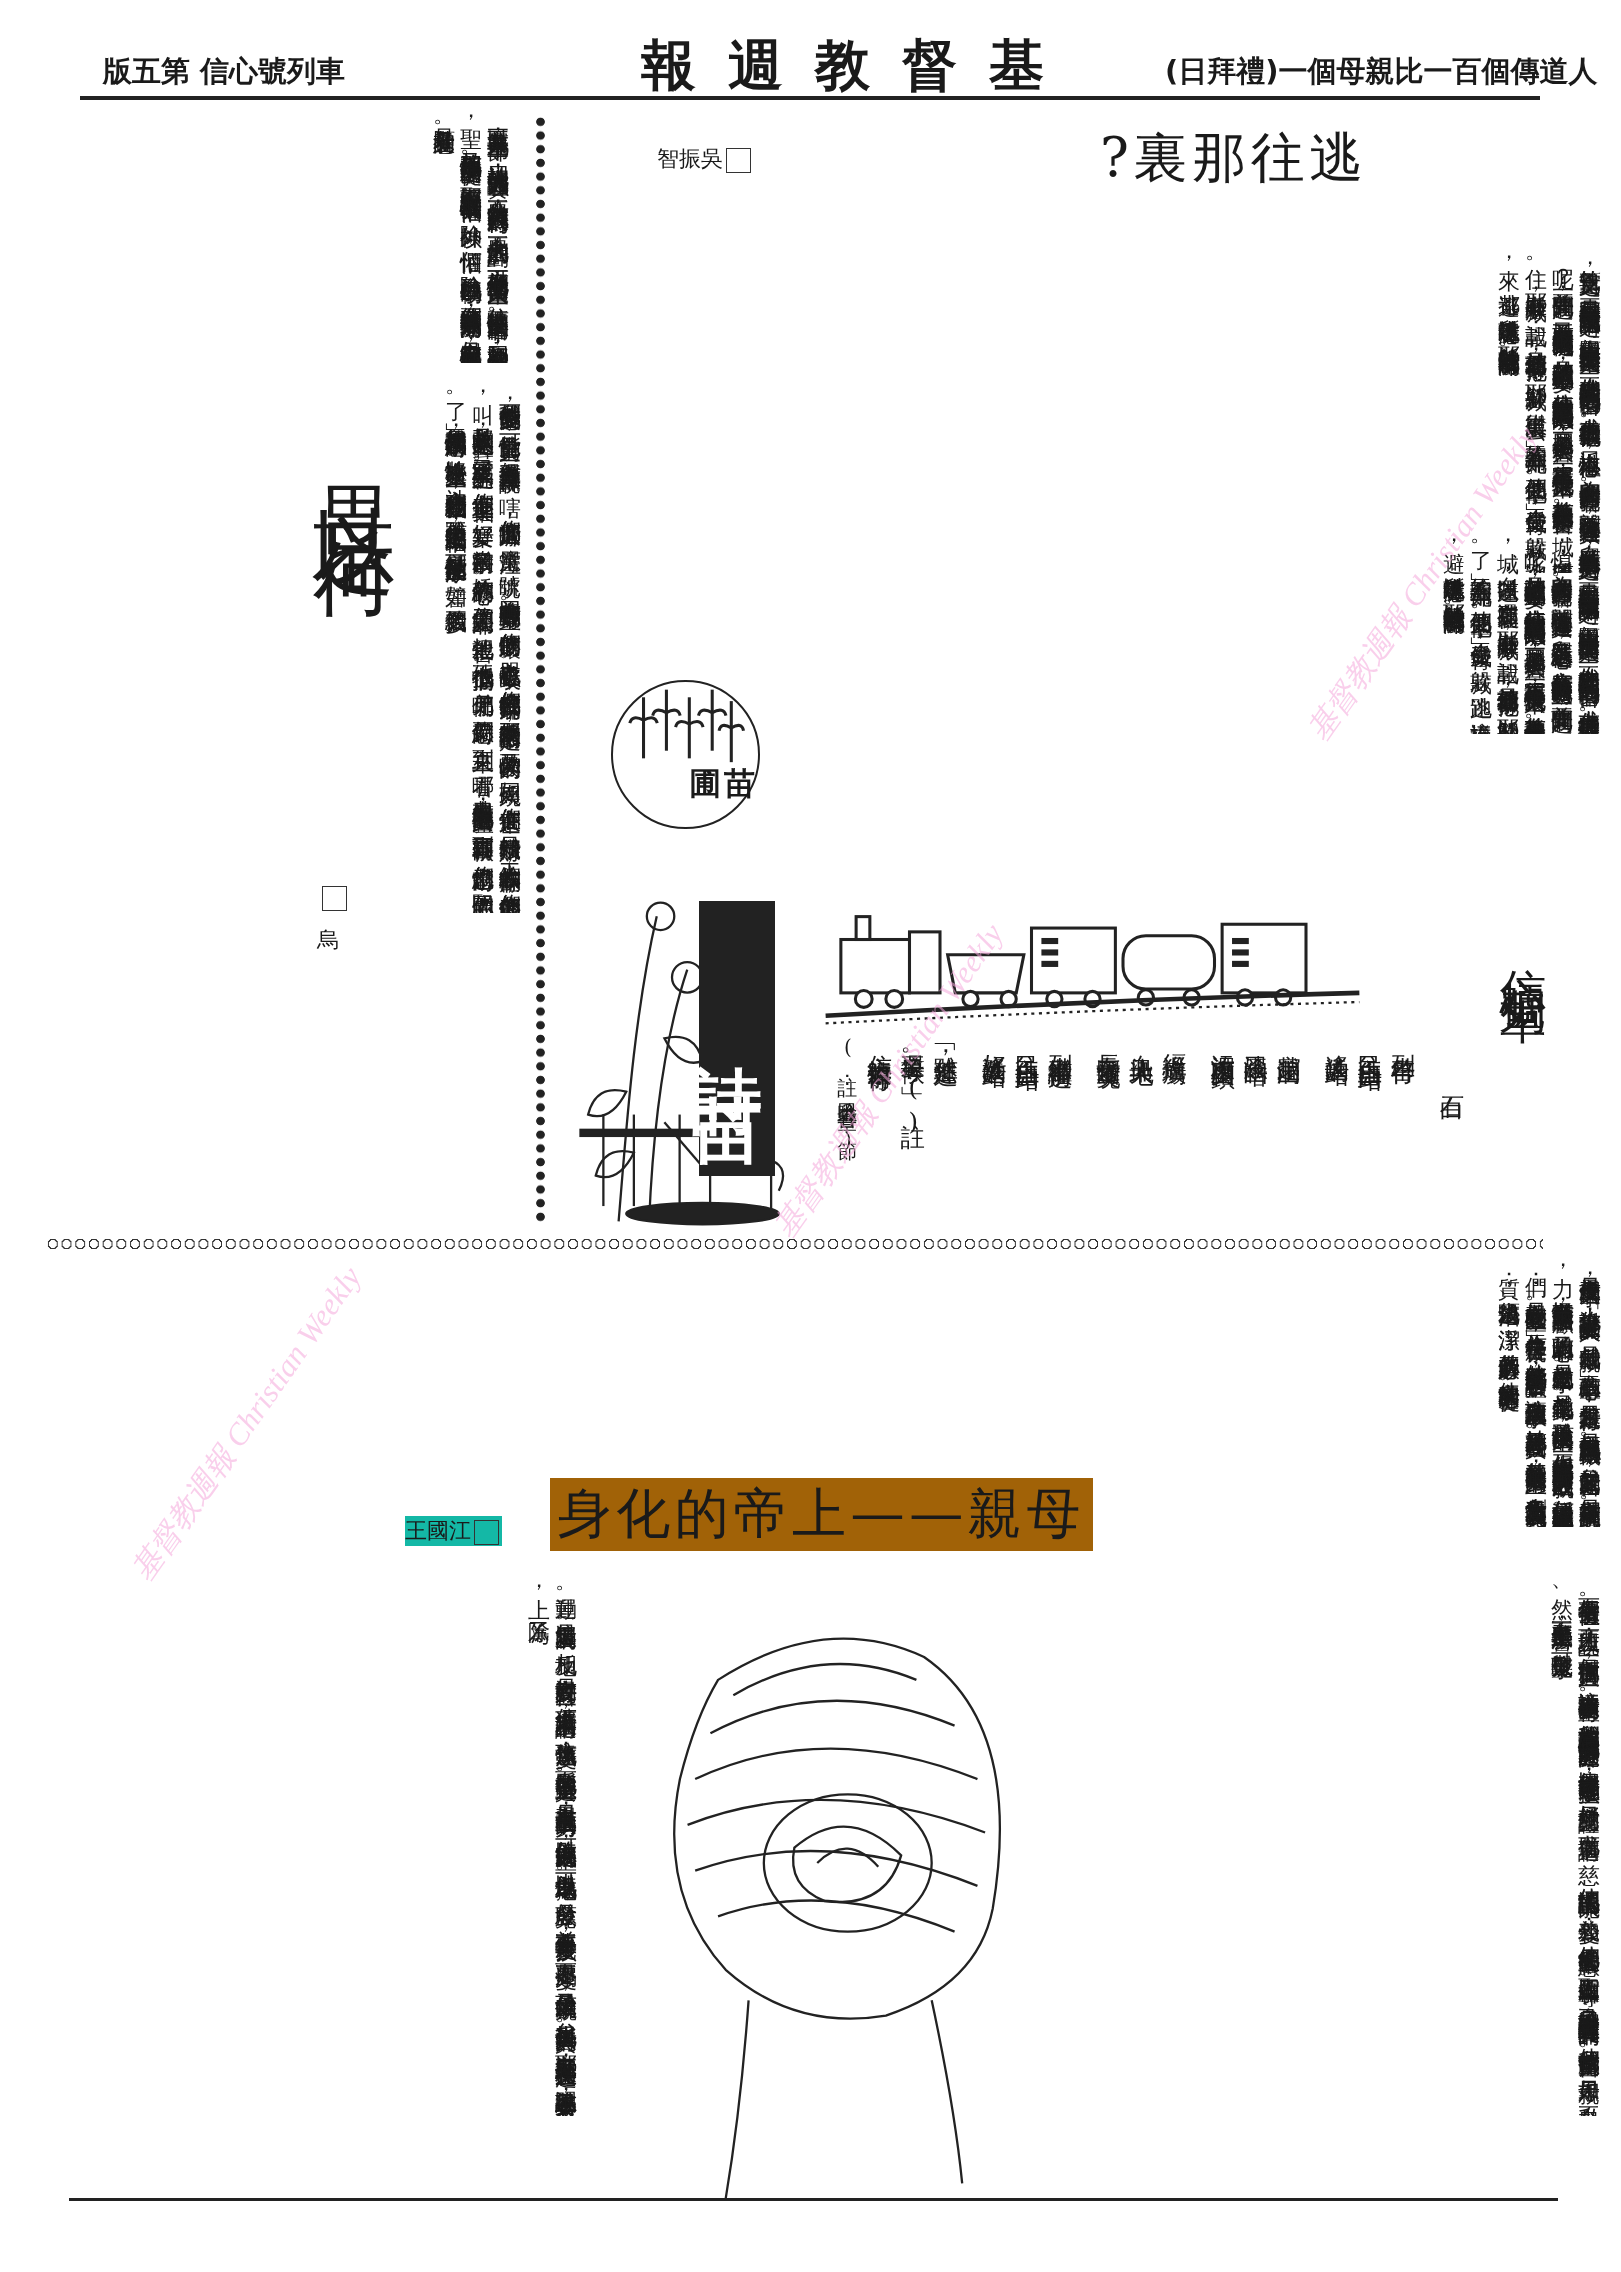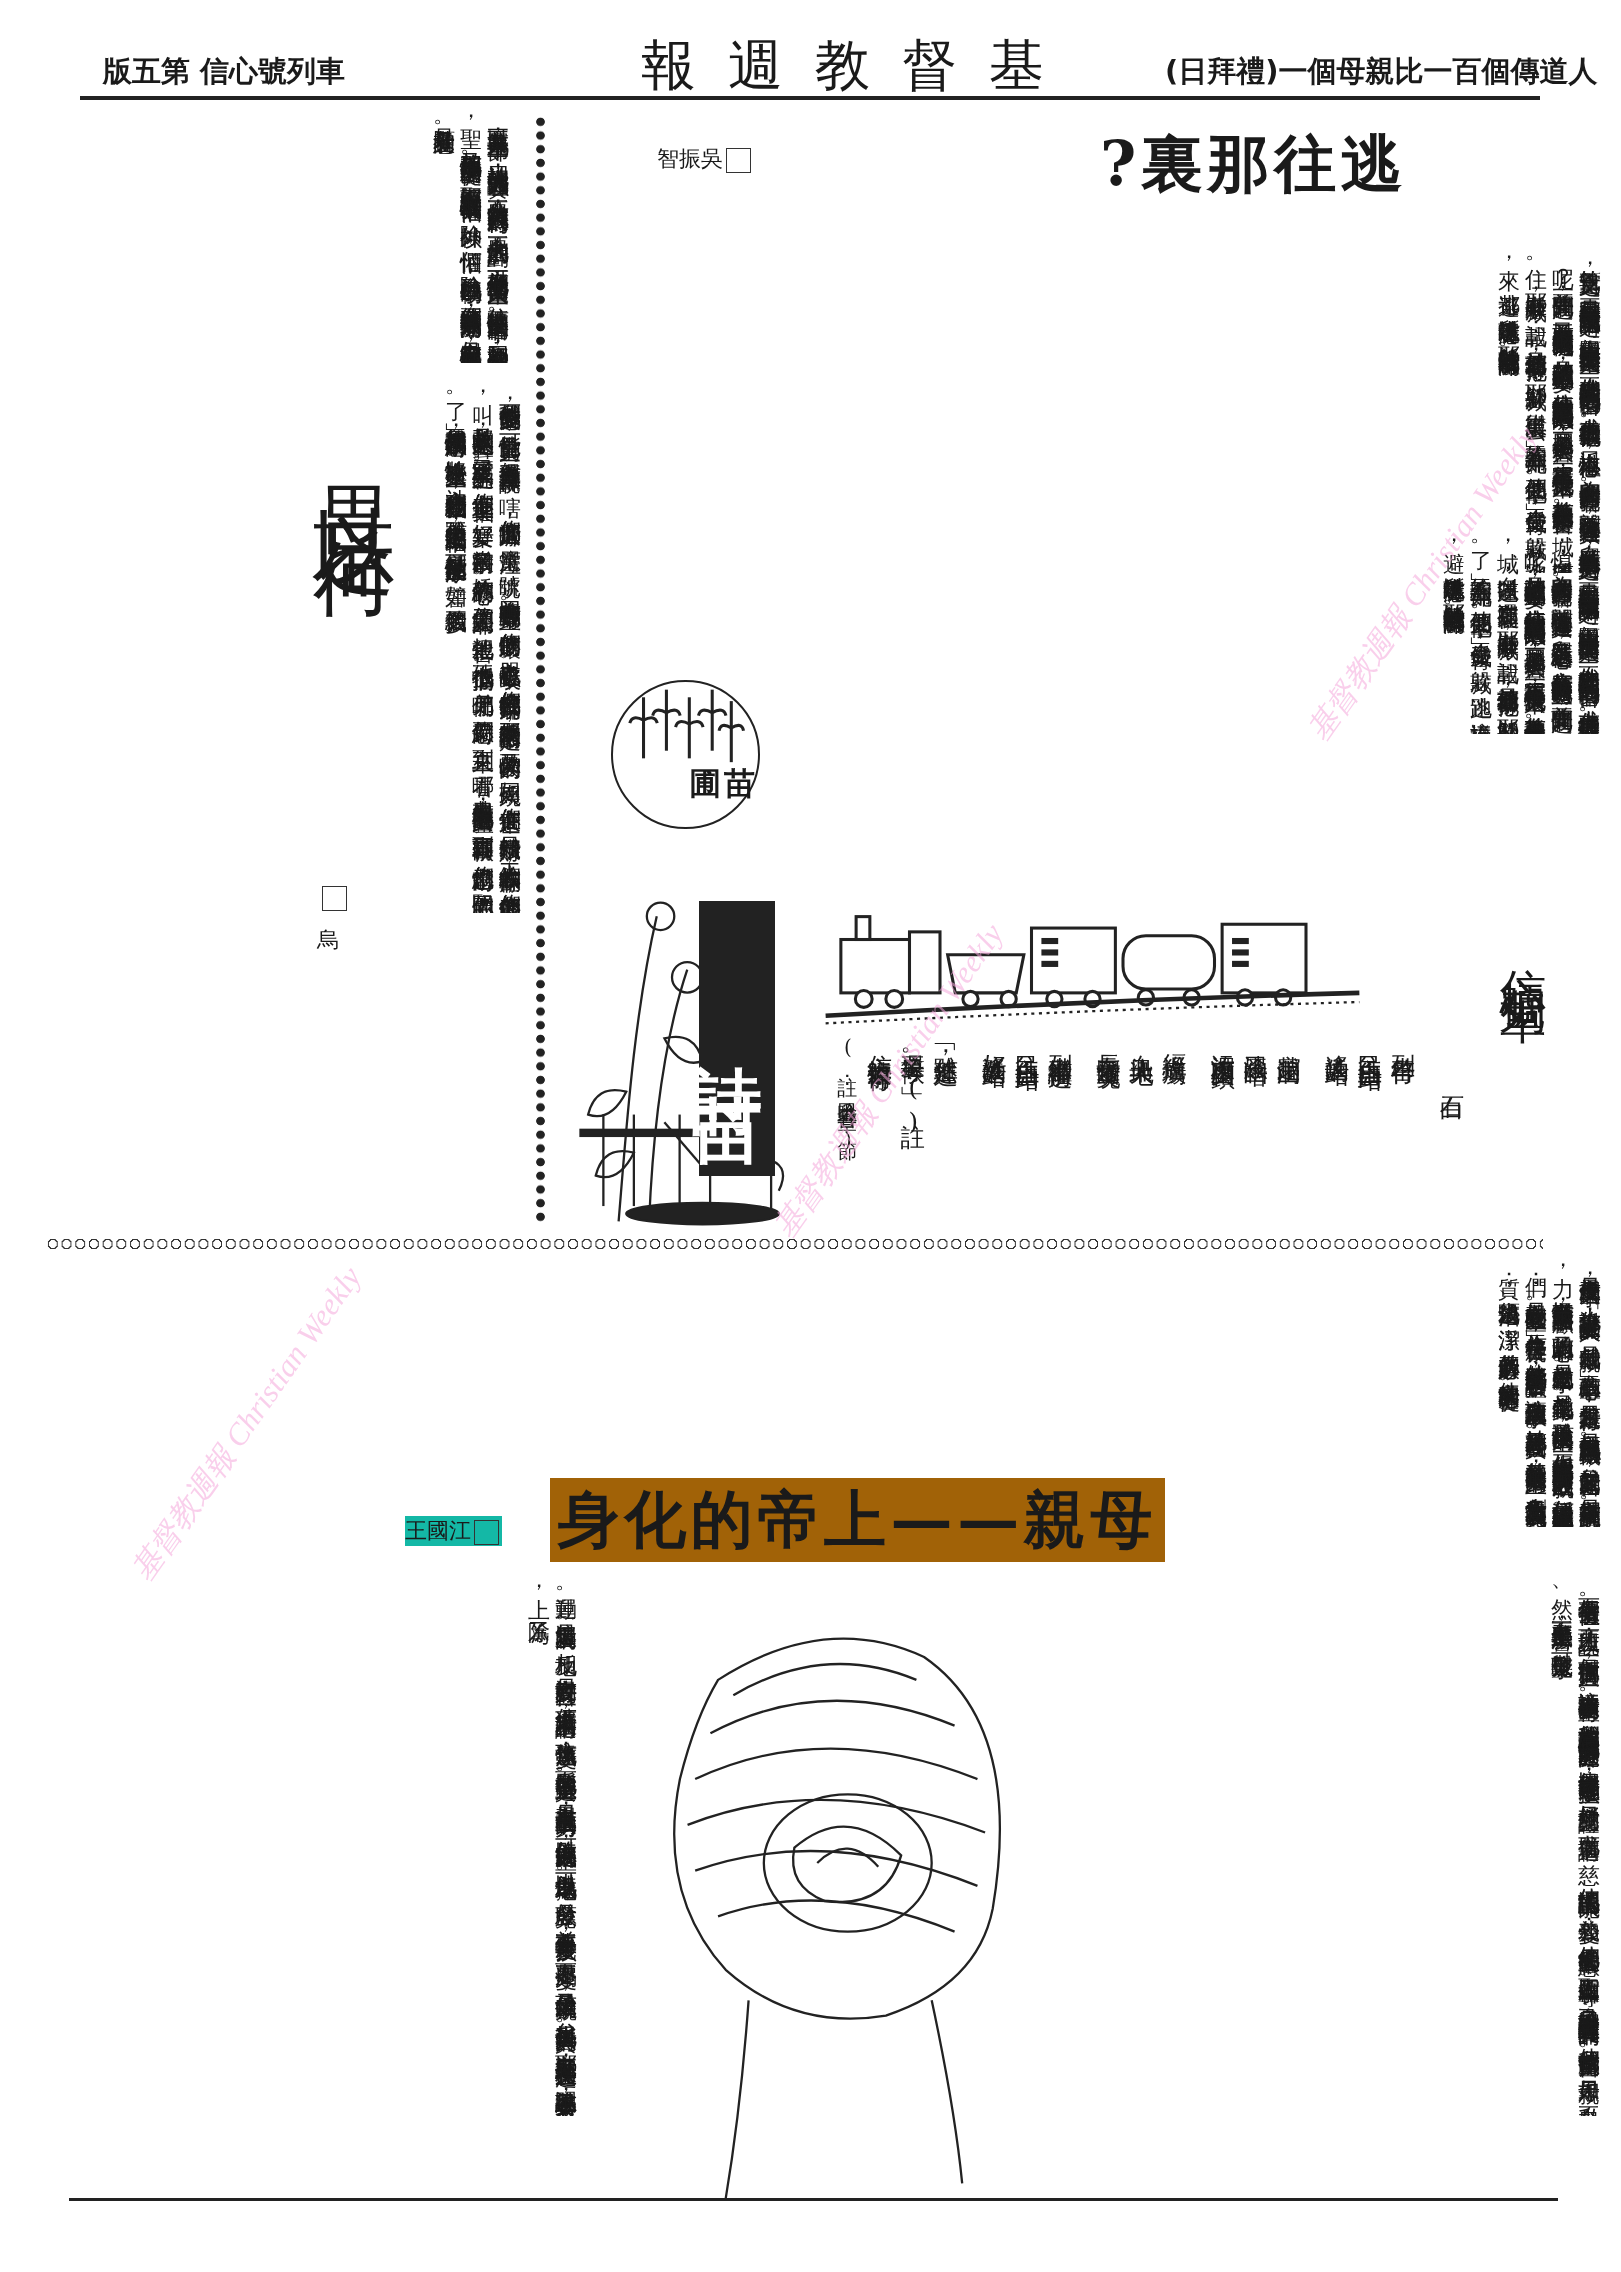--- a/index.html
+++ b/index.html
@@ -2,27 +2,27 @@
 <html style="font-size:12.2px"><head>
 <meta charset="utf-8">
 <style>
   html,body{margin:0;padding:0;background:#fff;}
   body{width:1622px;height:2273px;position:relative;overflow:hidden;
        font-family:"DejaVu Serif","Liberation Serif",serif;color:#1a1a1a;}
   .abs{position:absolute;}
   .vt{writing-mode:vertical-rl;text-orientation:upright;}
   .body-text{font-size:22px;line-height:27px;letter-spacing:0.8px;text-align:justify;overflow:hidden;}
   .hdr-small{font-family:"DejaVu Sans","Liberation Sans",sans-serif;font-weight:bold;font-size:29px;}
-  .masthead{font-size:55px;letter-spacing:32px;font-weight:normal;}
+  .masthead{font-size:55px;letter-spacing:32px;font-weight:bold;}
   .rule{background:#222;}
   .wavy{height:13.7px;background:
       radial-gradient(circle at 6.9px 6.9px,transparent 3.8px,#333 3.8px,#333 5.3px,transparent 5.3px) 0 0/13.7px 13.7px repeat-x;}
   .dotted-v{width:10.7px;background:
       radial-gradient(circle,#222 3.8px,transparent 4.6px) 0 0/10.7px 13.7px repeat-y;}
-  .headline{font-size:62px;font-weight:bold;letter-spacing:4.6px;}
+  .headline{font-size:54px;font-weight:normal;letter-spacing:4.6px;}
   .byline{font-size:22px;text-align:center;}
   .box{display:inline-block;width:23px;height:23px;border:1.5px solid #333;vertical-align:middle;margin:0 3.1px;}
   .watermark{color:#f5a8dc;opacity:.55;font-family:"Liberation Serif",serif;font-style:italic;font-size:31px;
              transform:rotate(-55deg);transform-origin:left top;white-space:nowrap;pointer-events:none;}
 </style>
 </head>
 <body>
 
 <div class="abs hdr-small" style="left:103px;top:52px;">版五第 信心號列車</div>
 <div class="abs masthead" style="left:641px;top:29px;">報週教督基</div>

